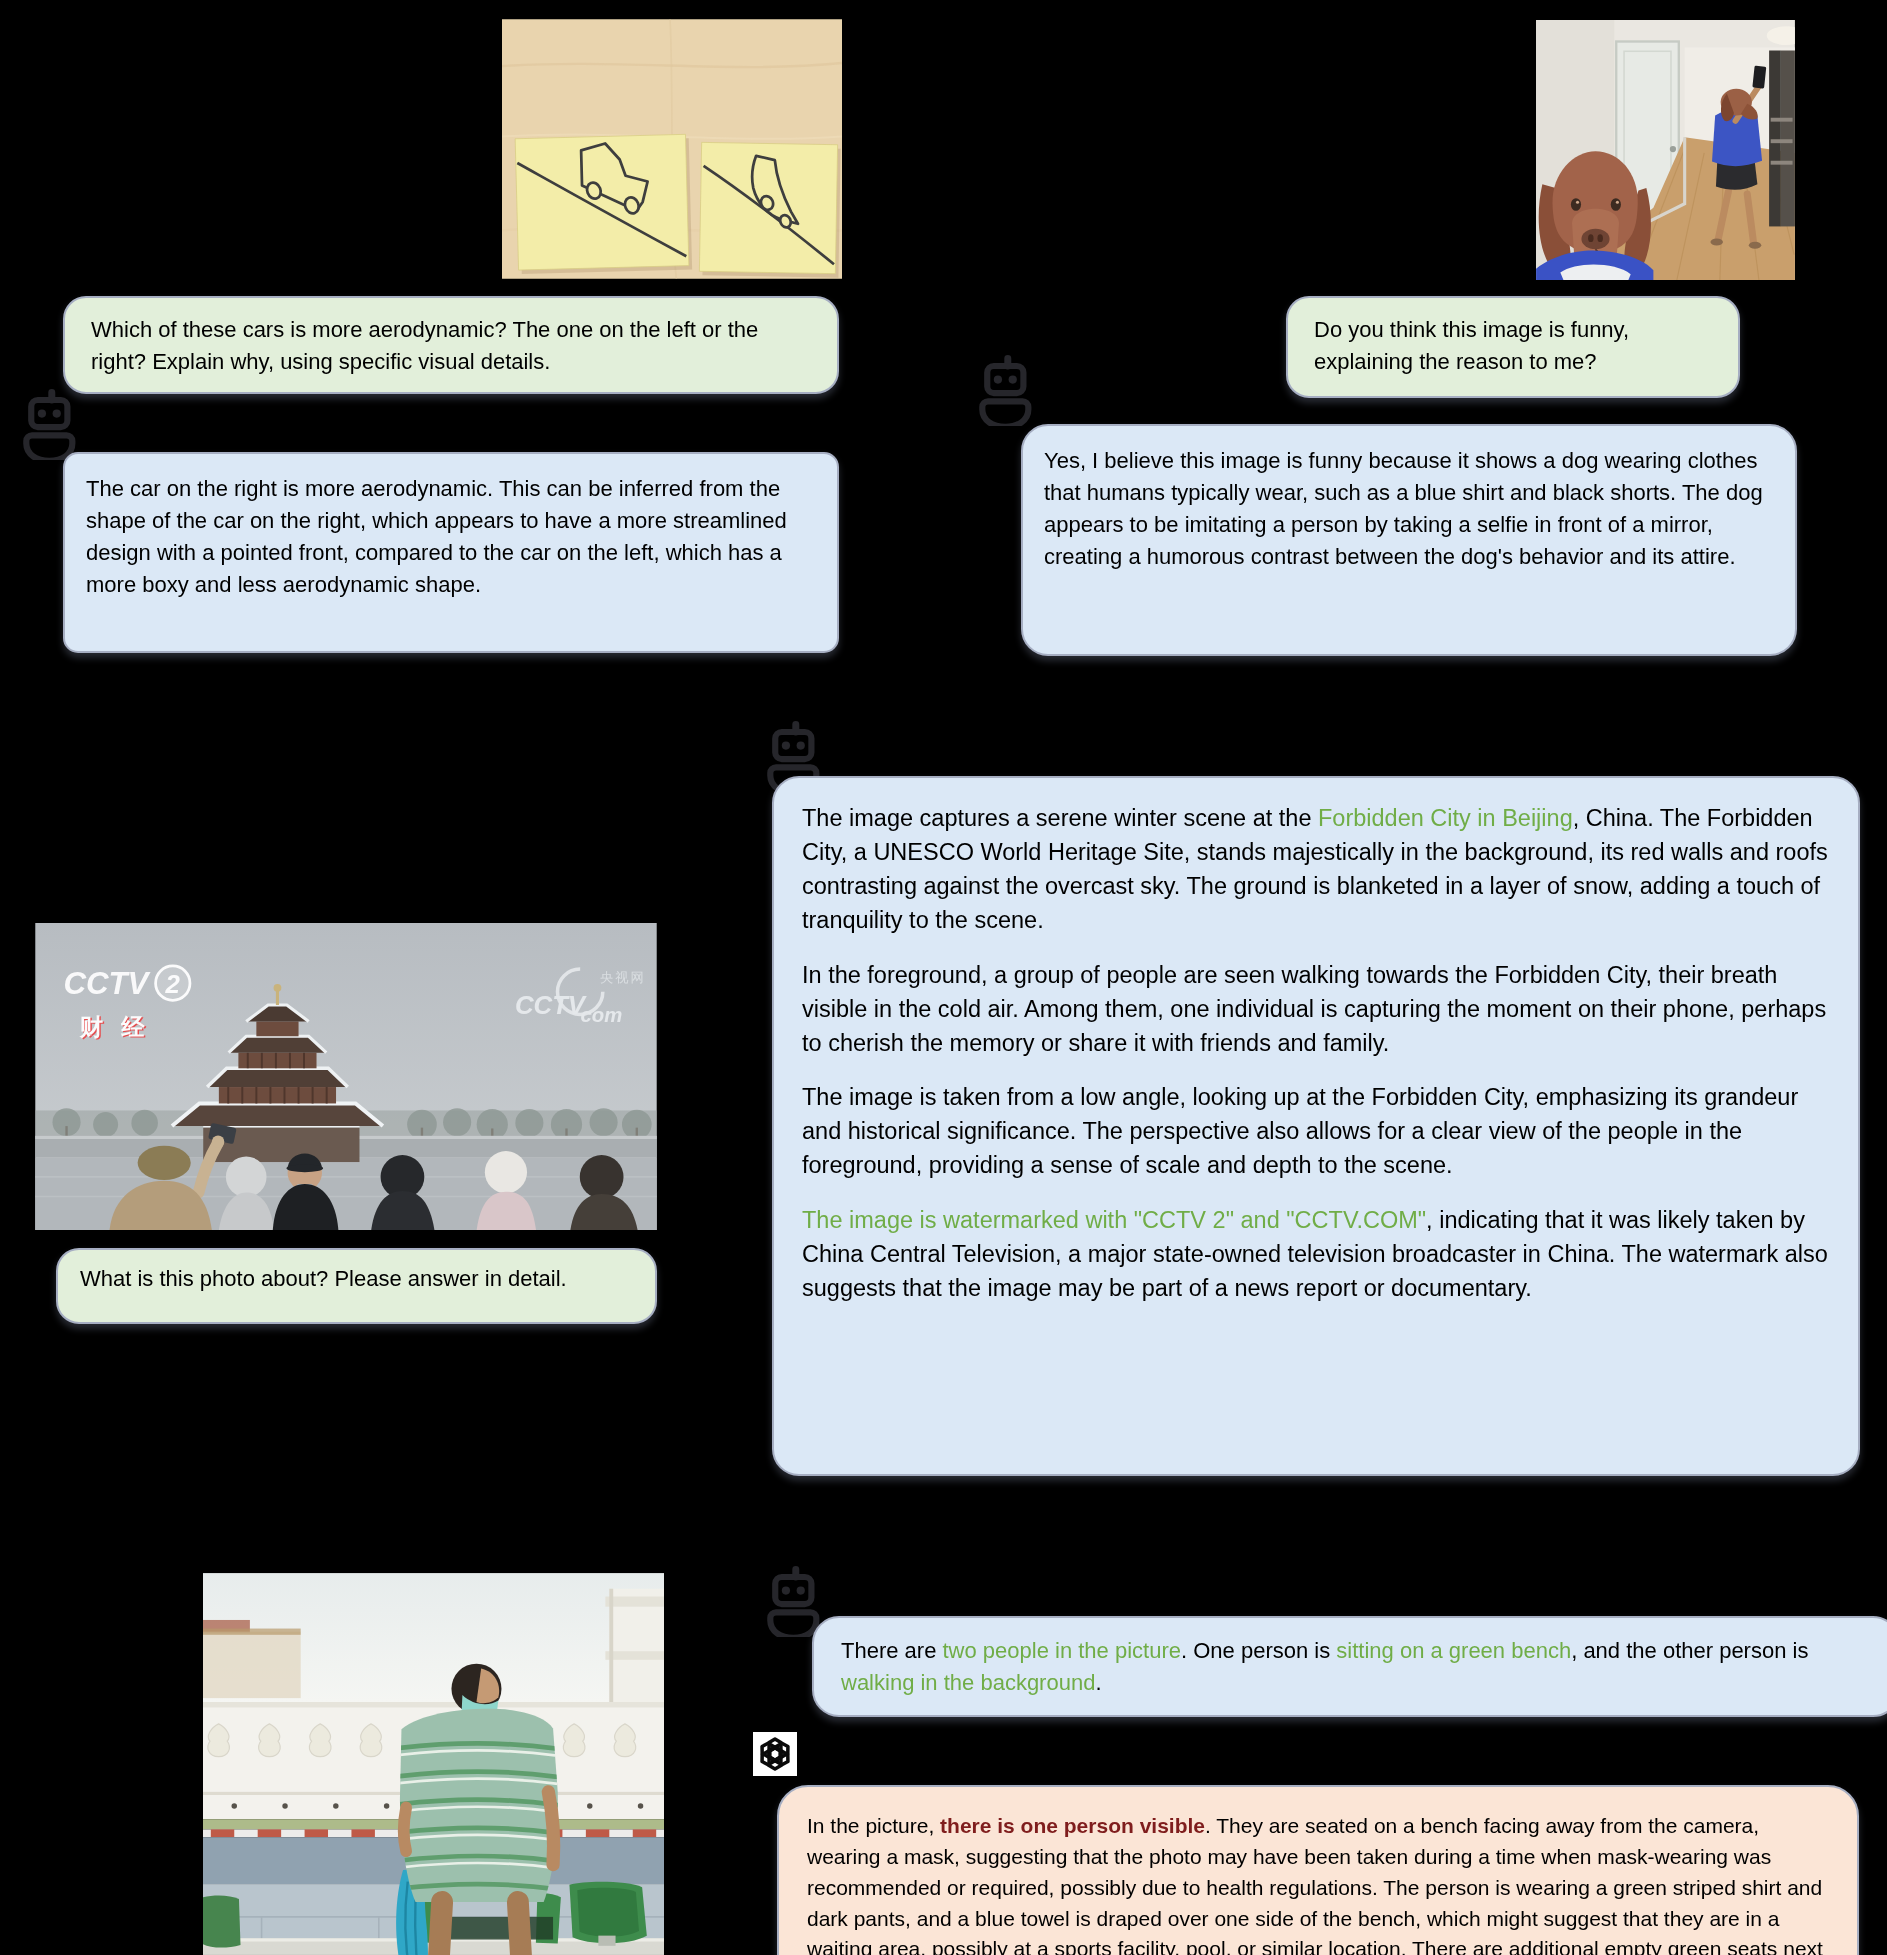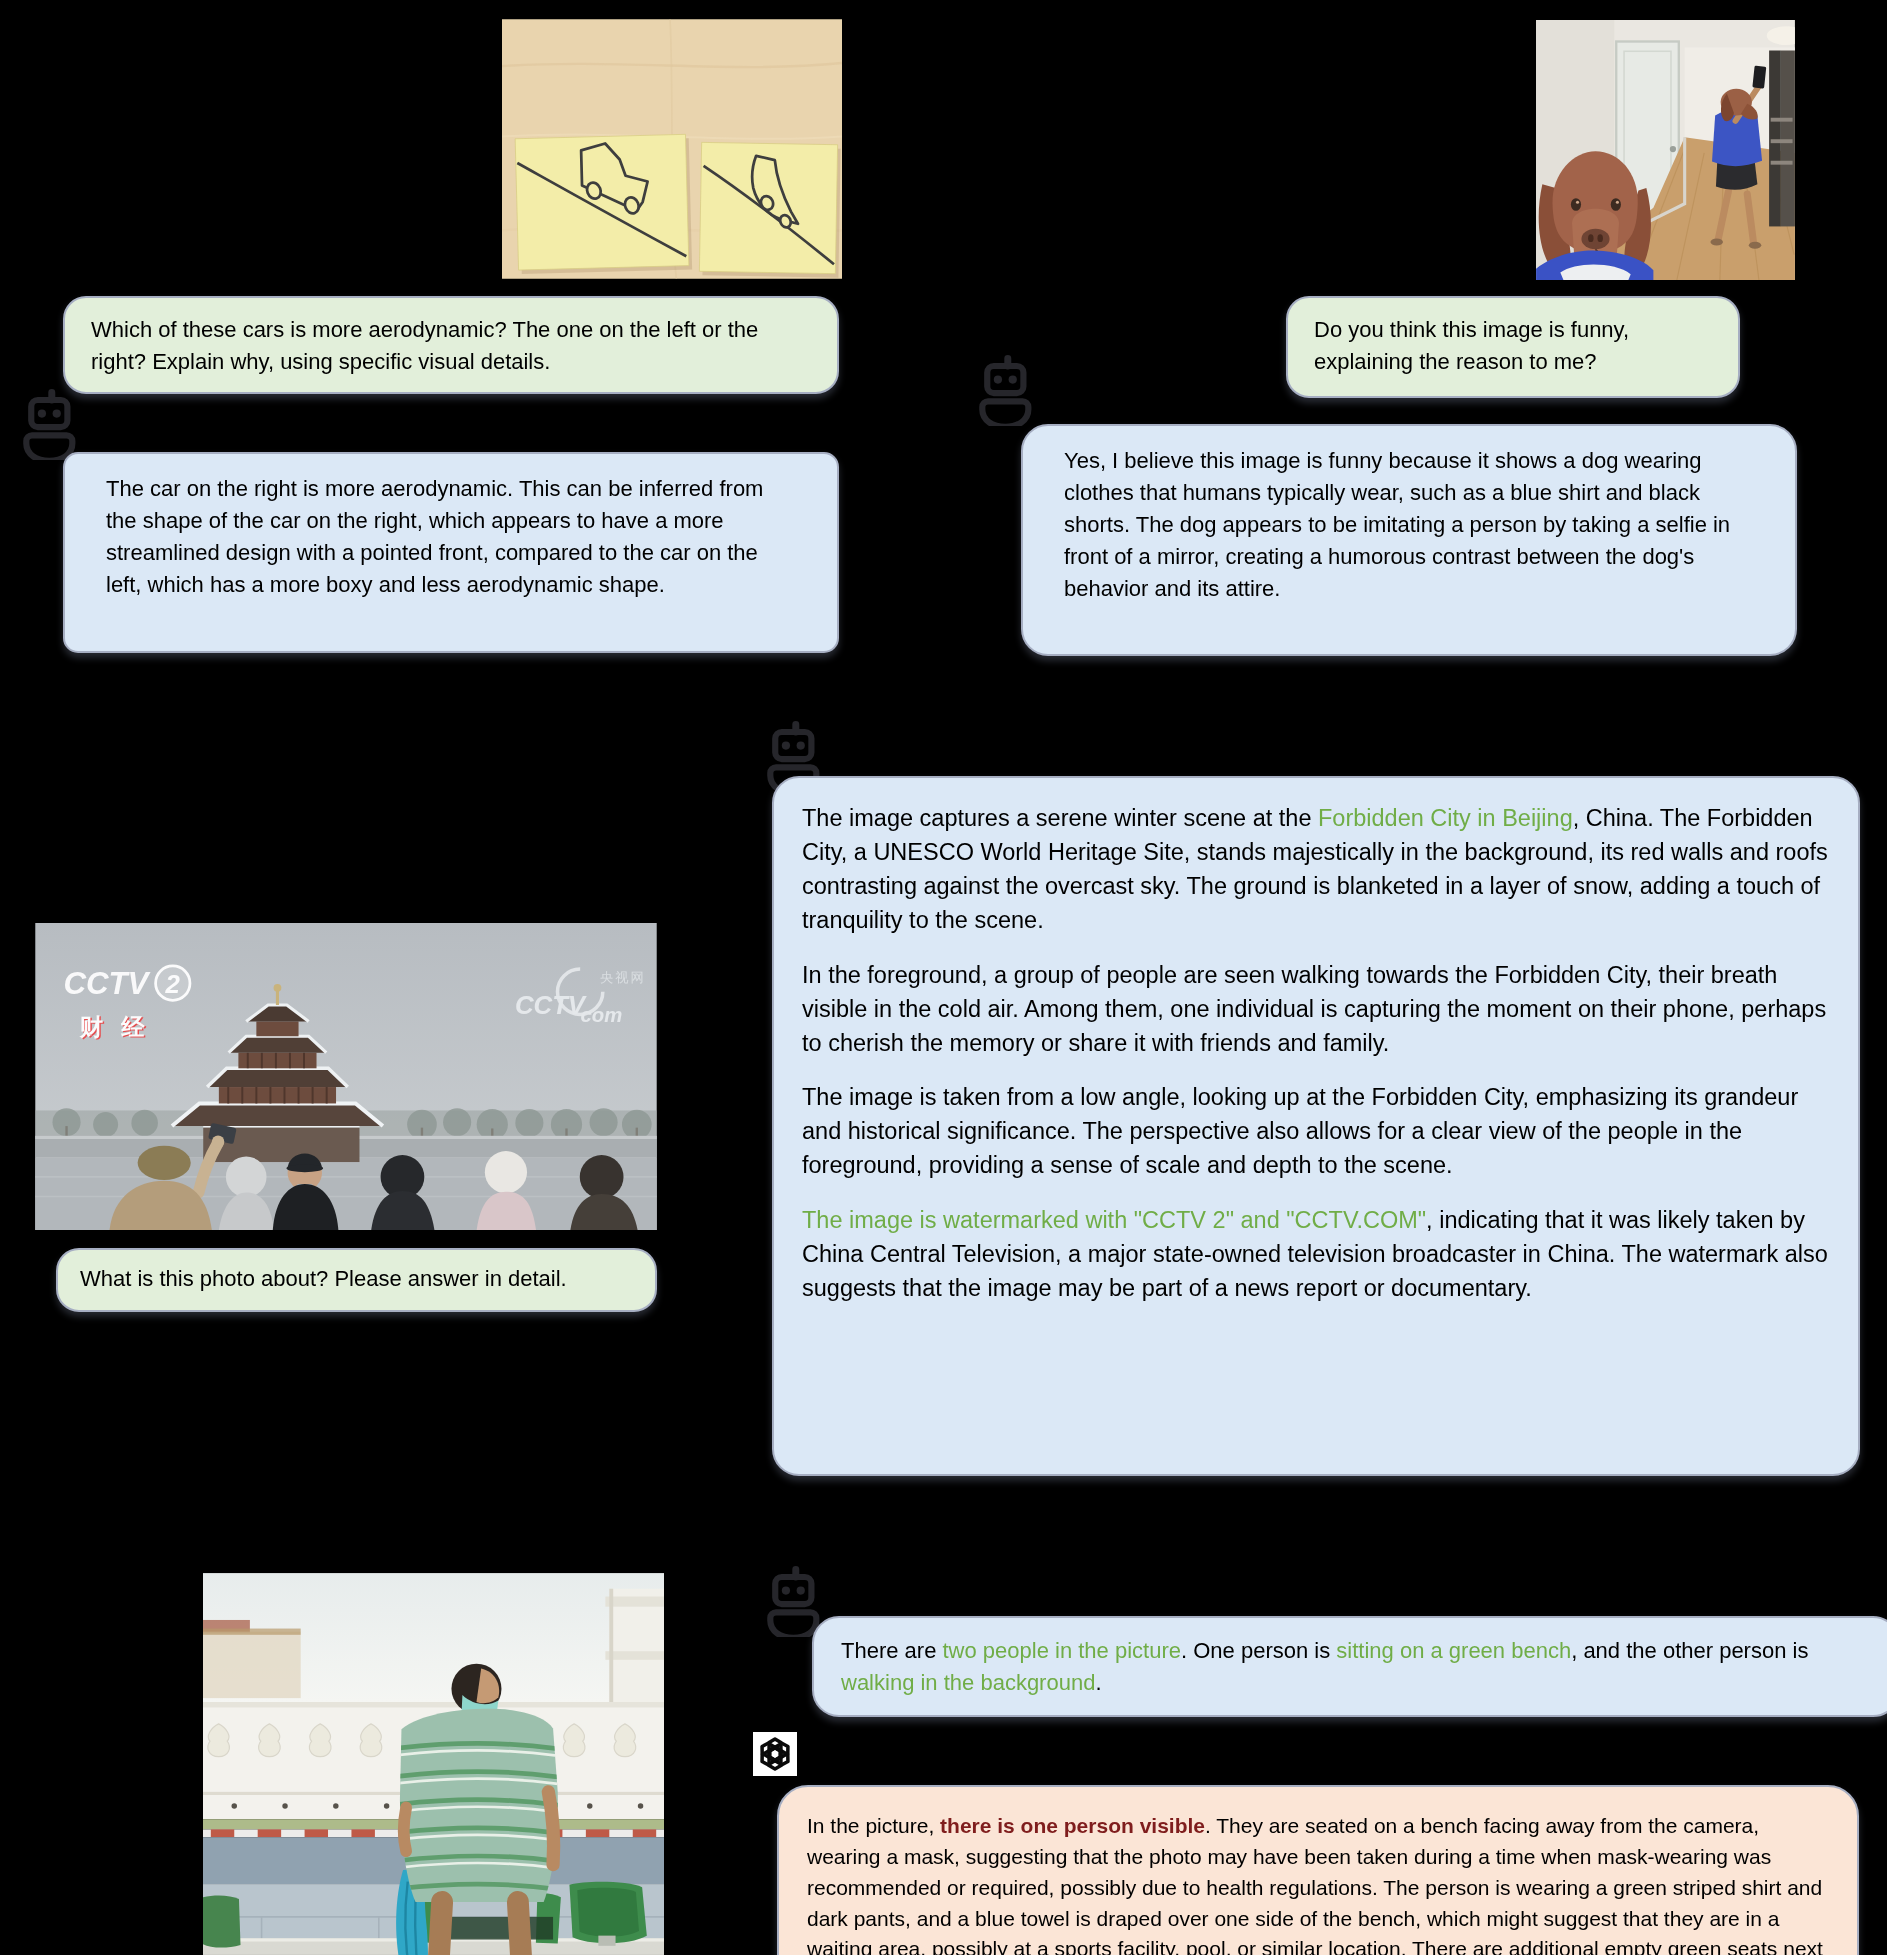--- a/index.html
+++ b/index.html
@@ -3,21 +3,21 @@
 <meta charset="utf-8">
 <style>
   html,body{margin:0;padding:0;background:#000;}
   #stage{position:relative;width:1887px;height:2190px;background:#000;overflow:hidden;
          font-family:"Liberation Sans",sans-serif;color:#000;}
   .bubble{position:absolute;box-sizing:border-box;border:2.7px solid #a6aec2;border-radius:27px;
           background:#dbe8f6;box-shadow:0 4.7px 7px rgba(130,140,165,.30);}
   .bubble .inner{width:100%;height:100%;box-sizing:border-box;}
   .q{background:#e2efda;border-radius:23px;}
   .q .inner{padding:16.4px 26px;font-size:22px;line-height:1.45;border-radius:19px;}
-  .a .inner{padding:19px 41px;font-size:22px;line-height:1.45;}
+  .a .inner{padding:19px 21px;font-size:22px;line-height:1.45;}
   .a-big .inner{padding:23px 28px;font-size:23.5px;line-height:1.45;}
   .a-big p{margin:0 0 20.3px 0;}
   .a-big p:last-child{margin:0;}
   .a-bad{background:#fbe5d6;border-radius:31px;}
   .a-bad .inner{padding:24px 28px;font-size:21px;line-height:1.47;}
   .seg-green{color:#70ad47;font-weight:400;}
   .seg-red{color:#7f1d1d;font-weight:700;}
   .imgbox{position:absolute;overflow:hidden;}
   .imgbox svg{display:block;}
   .icon{position:absolute;}
@@ -252,21 +252,21 @@
       </g>
       <g opacity=".85">
         <path d="M1395,118 a58,58 0 1 0 58,58" stroke="#e9ecef" stroke-width="9" fill="none"></path>
         <text class="wm" x="1228" y="234" font-size="66" fill="#eceff2">CCTV</text>
         <text class="wm" x="1396" y="254" font-size="52" fill="#eceff2">com</text>
         <text x="1446" y="152" font-size="34" fill="#dfe3e6" letter-spacing="5">央视网</text>
       </g>
     </svg>
   </div>
 
-  <div class="bubble q" style="left:56px;top:1248px;width:601px;height:64px;">
+  <div class="bubble q" style="left:56px;top:1248px;width:601px;height:76px;">
     <div class="inner" style="padding:13.3px 22px;">What is this photo about? Please answer in detail.</div>
   </div>
 
   <div class="imgbox" style="left:203px;top:1573px;width:461px;height:485px;">
     <svg width="461" height="485" viewBox="0 0 1180 1241">
       <defs>
         <linearGradient id="bsky" x1="0" y1="0" x2="0" y2="1">
           <stop offset="0" stop-color="#e7ecec"></stop>
             <stop offset="1" stop-color="#f5f6f3"></stop>
         </linearGradient>

